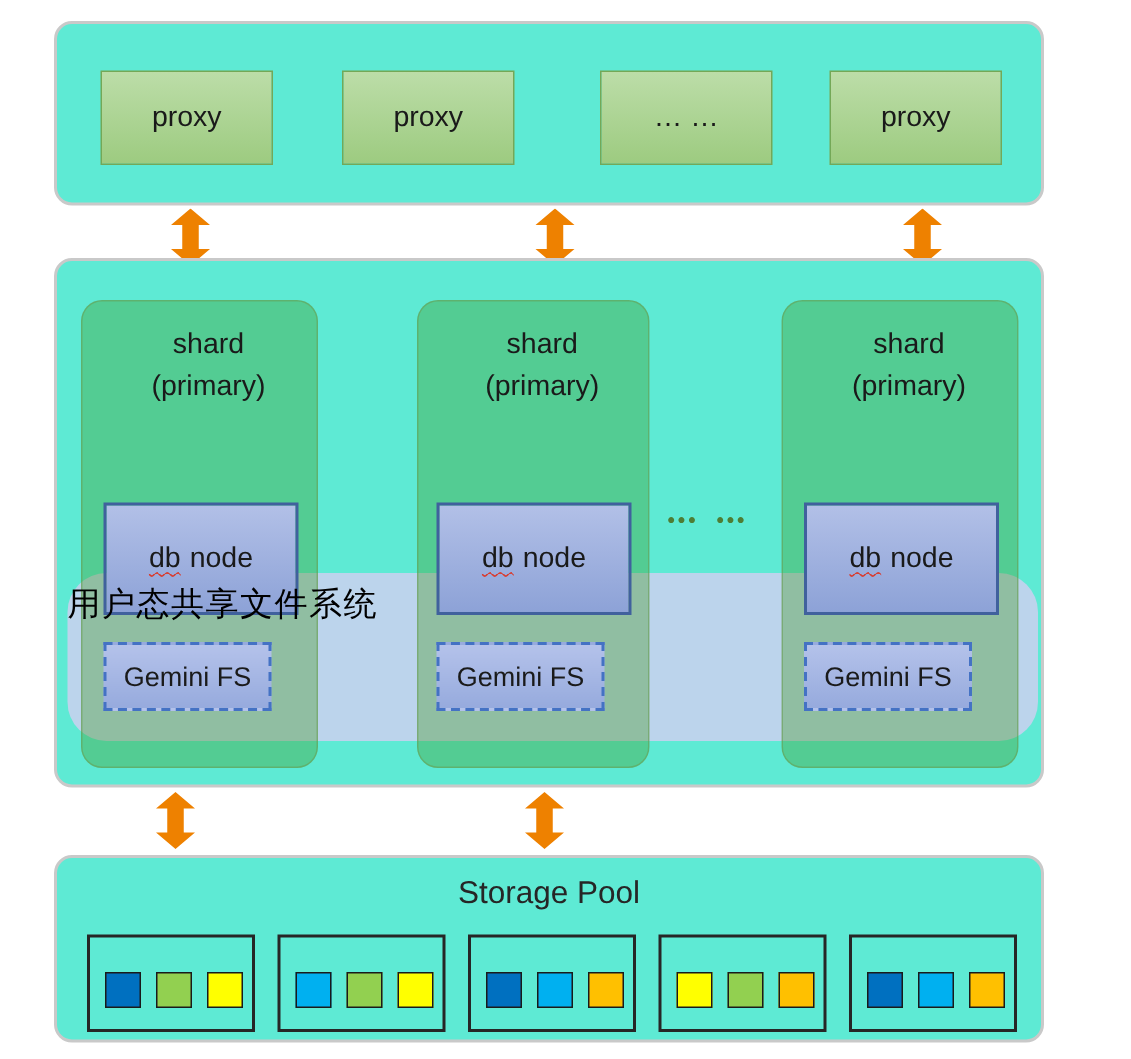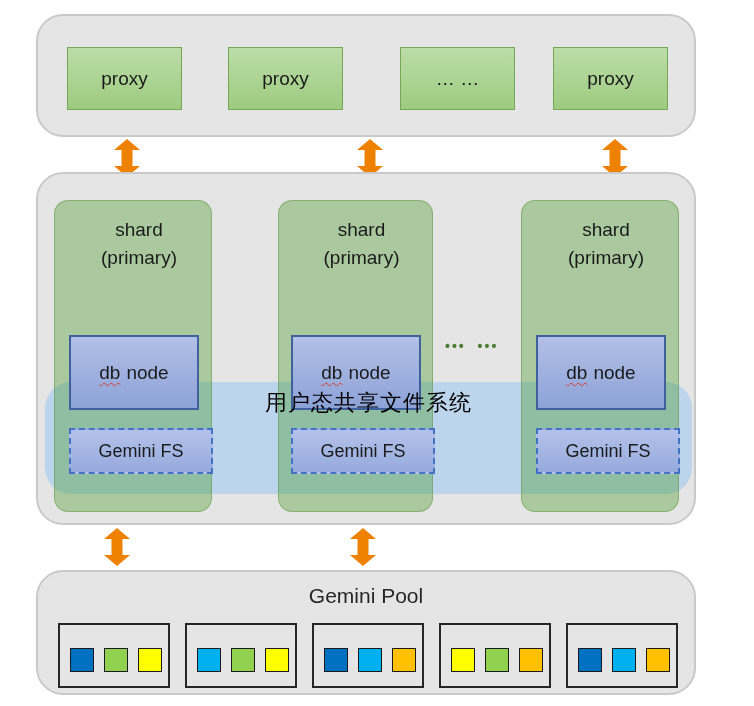--- a/index.html
+++ b/index.html
@@ -3,21 +3,21 @@
 <meta charset="utf-8">
 <style>
   html,body { margin:0; padding:0; background:#ffffff; }
   .canvas {
     position:relative; width:754px; height:706px; background:#ffffff;
     font-family:"Liberation Sans","DejaVu Sans",sans-serif; color:#1a1a1a;
     overflow:hidden;
   }
   .panel {
     position:absolute; left:36px; width:660px; box-sizing:border-box;
-    background:#e5e5e5; border:2px solid #c9c9c9; border-radius:27px;
+    background:#5eead4; border:2px solid #c9c9c9; border-radius:12px;
   }
   #panel-top    { top:14px;  height:123px; }
   #panel-mid    { top:172px; height:353px; }
   #panel-bottom { top:570px; height:125px; }
 
   
   .proxy {
     position:absolute; top:31px; width:115px; height:63px; box-sizing:border-box;
     background:linear-gradient(#bcdda8,#9dcb80);
     border:1px solid #74a857;
@@ -52,28 +52,28 @@
     font-size:19px;
     margin-top:44px;
   }
   .dbnode .misspell {
     margin-right:6px;
     text-decoration-line:underline; text-decoration-style:wavy;
     text-decoration-color:#d83b2e; text-decoration-thickness:1px;
     text-underline-offset:3px;
   }
   .fsbox {
-    position:absolute; top:227px; left:14px; width:144px; height:46px; box-sizing:border-box;
+    position:absolute; top:227px; left:14px; width:112px; height:46px; box-sizing:border-box;
     background:linear-gradient(#b4c2ea,#96aadd);
     border:2px dashed #4472c4;
     display:flex; align-items:center; justify-content:center;
     font-size:18px;
   }
   .band-label {
-    position:absolute; left:7px; top:214px; width:647px; text-align:center;
+    position:absolute; left:7px; top:214px; width:647px; text-align:left;
     font-size:22px; color:#000; z-index:2; letter-spacing:1px;
   }
   .dots {
     position:absolute; left:407px; top:164px; width:130px;
     font-size:14px; font-weight:bold; letter-spacing:2px; word-spacing:6px;
     color:#4e7e35; z-index:1;
   }
 
   
   .storage-title {
@@ -170,21 +170,21 @@
   </div>
 
   <svg class="arrow" style="left:103px;top:528px;" width="28" height="38" viewBox="0 0 28 38">
     <polygon points="14,0 27,11 19.5,11 19.5,27 27,27 14,38 1,27 8.5,27 8.5,11 1,11" fill="#EE8100"></polygon>
   </svg>
   <svg class="arrow" style="left:349px;top:528px;" width="28" height="38" viewBox="0 0 28 38">
     <polygon points="14,0 27,11 19.5,11 19.5,27 27,27 14,38 1,27 8.5,27 8.5,11 1,11" fill="#EE8100"></polygon>
   </svg>
 
   <div class="panel" id="panel-bottom">
-    <div class="storage-title">Gemini Pool</div>
+    <div class="storage-title">Storage Pool</div>
 
     <div class="sbox" style="left:20px;">
       <div class="sq s0" style="background: rgb(0, 112, 192);"></div>
       <div class="sq s1" style="background: rgb(146, 208, 80);"></div>
       <div class="sq s2" style="background: rgb(255, 255, 0);"></div>
     </div>
     <div class="sbox" style="left:147px;">
       <div class="sq s0" style="background: rgb(0, 176, 240);"></div>
       <div class="sq s1" style="background: rgb(146, 208, 80);"></div>
       <div class="sq s2" style="background: rgb(255, 255, 0);"></div>

